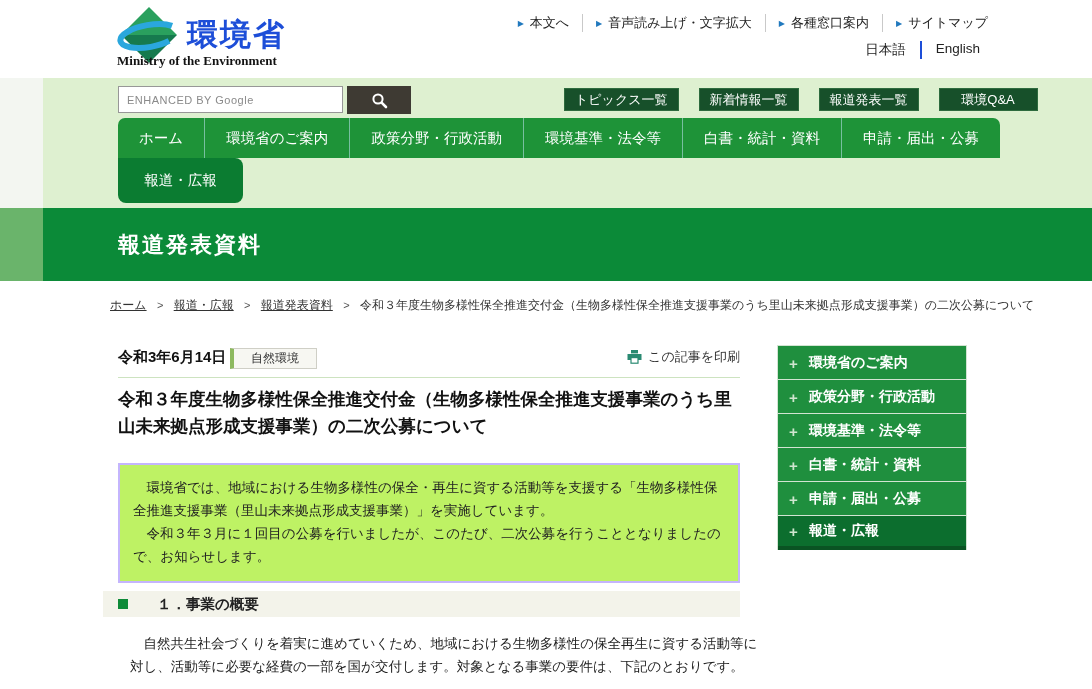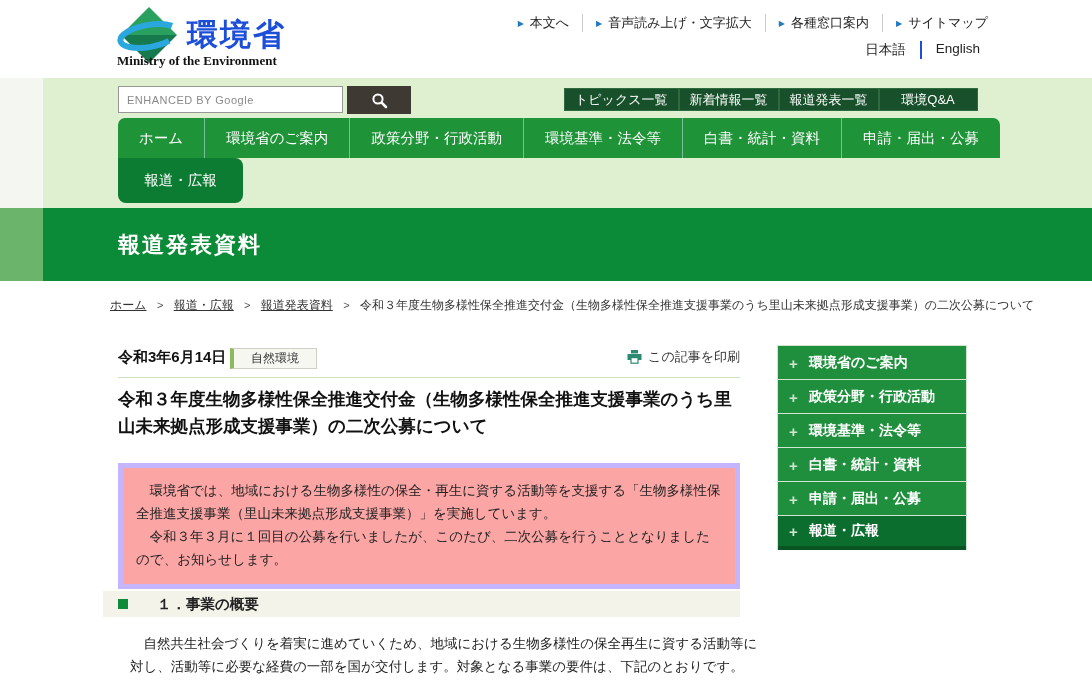--- a/index.html
+++ b/index.html
@@ -24,21 +24,21 @@
   .lang-item:last-child { padding-right:0; }
 
   
   .band-left { position:absolute; left:0; top:78px; width:43px; height:130px; background:#f3f6f1; }
   .band { position:absolute; left:43px; top:78px; width:1049px; height:134px; background:#def0d0; }
 
   .search-input { position:absolute; left:75px; top:8px; width:225px; height:27px; border:1px solid #979797; background:#fff; font-size:11px; color:#777; padding:0 8px; letter-spacing:0.5px; font-family:"Liberation Sans","DejaVu Sans",sans-serif; }
   .search-input::placeholder { color:#8a8a8a; }
   .search-btn { position:absolute; left:304px; top:8px; width:64px; height:28px; background:#3e3a33; border:none; display:flex; align-items:center; justify-content:center; cursor:pointer; }
 
-  .quick { position:absolute; left:521px; top:10px; display:flex; gap:0; }
+  .quick { position:absolute; left:521px; top:10px; display:flex; gap:20px; }
   .quick-btn { min-width:99px; height:23px; background:#17502a; border:1px solid #2e6b3e; color:#fff; font-size:13px; display:flex; align-items:center; justify-content:center; padding:0 10px; cursor:pointer; white-space:nowrap; }
 
   .nav { position:absolute; left:75px; top:40px; display:flex; height:40px; }
   .nav-item { background:#1e9338; color:#fff; font-size:14.5px; display:flex; align-items:center; padding:0 21px; cursor:pointer; border-left:1px solid rgba(195,228,245,0.55); white-space:nowrap; }
   .nav-item:first-child { border-left:none; border-top-left-radius:7px; }
   .nav-item:last-child { border-top-right-radius:7px; }
   .nav-sub { position:absolute; left:75px; top:80px; width:125px; height:45px; background:#0b7c31; color:#fff; font-size:14.5px; display:flex; align-items:center; justify-content:center; border-radius:0 8px 8px 8px; cursor:pointer; }
 
   
   .banner-left { position:absolute; left:0; top:208px; width:43px; height:73px; background:#6ab46b; }
@@ -52,21 +52,21 @@
 
   
   .meta { position:absolute; left:118px; top:344px; width:622px; height:34px; border-bottom:1px solid #cde3c0; }
   .date { position:absolute; left:0; top:4px; font-size:15px; font-weight:bold; color:#111; }
   .badge { position:absolute; left:112px; top:4px; width:87px; height:21px; background:#f7f7f2; border:1px solid #cfcfc6; border-left:4px solid #8db95f; font-size:12px; color:#333; display:flex; align-items:center; justify-content:center; }
   .print { position:absolute; right:0; top:4px; display:flex; align-items:center; font-size:13px; color:#333; cursor:pointer; }
   .print svg { margin-right:6px; }
 
   
   .article-title { position:absolute; left:118px; top:386px; width:628px; font-size:17.5px; font-weight:bold; line-height:1.57; color:#111; }
-  .summary { position:absolute; left:118px; top:463px; width:622px; border:5px solid #c4b5fd; padding:12px 13px; font-size:13.5px; line-height:1.7; color:#222; background:#fca5a5; }
+  .summary { position:absolute; left:118px; top:463px; width:622px; border:2px solid #c4b5fd; padding:12px 13px; font-size:13.5px; line-height:1.7; color:#222; background:#bef264; }
   .summary p { margin:0; }
 
   .sec-bar { position:absolute; left:103px; top:591px; width:637px; height:26px; background:#f3f3ea; display:flex; align-items:center; }
   .sec-sq { width:10px; height:10px; background:#0e8a38; margin-left:15px; }
   .sec-title { margin-left:29px; font-size:14.5px; font-weight:bold; color:#222; }
 
   .body-text { position:absolute; left:130px; top:632px; width:628px; font-size:13.5px; line-height:1.72; color:#222; }
 
   
   .sidebar { position:absolute; left:777px; top:345px; width:190px; border:1px solid #d2e4d2; border-bottom:none; }

